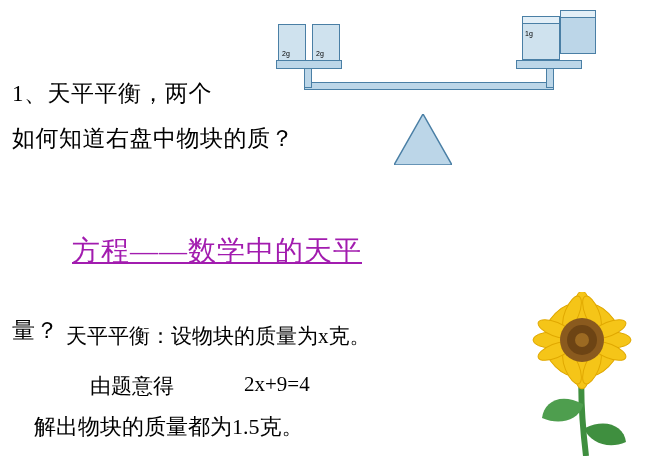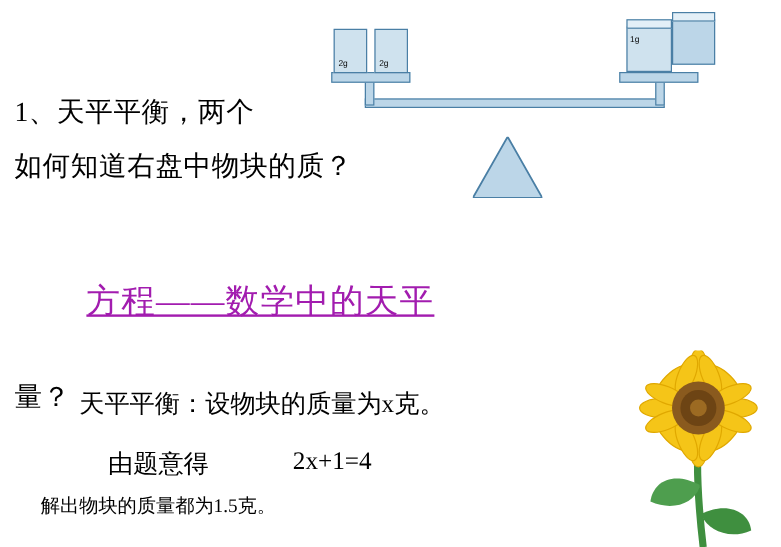--- a/index.html
+++ b/index.html
@@ -161,21 +161,21 @@
   .blue-line {
     color: #a21caf;
     font-size: 28px;
     text-decoration: underline;
     letter-spacing: 1px;
   }
   .sub-line {
     font-size: 21px;
   }
   .bold-line {
-    font-size: 16px;
+    font-size: 22px;
   }
 
   #l1 { left: 8px;  top: 78px; }
   #l2 { left: 8px;  top: 123px; }
   #l3 { left: 8px;  top: 178px; }
   #l4 { left: 68px; top: 232px; }
   #l5 { left: 8px;  top: 283px; }
   #l6 { left: 8px;  top: 315px; }
   #l7 { left: 62px; top: 322px; }
   #l8 { left: 68px; top: 372px; margin-left: 18px; }
@@ -225,21 +225,21 @@
       <polygon points="29,0 58,51 0,51" fill="none" stroke="#4a7fa5" stroke-width="1.5"></polygon>
     </svg>
   </div>
 
   <div class="line q-line" id="l1">1、天平平衡，两个</div>
   <div class="line q-line" id="l2">如何知道右盘中物块的质？</div>
   <div class="line blue-line" id="l4">方程——数学中的天平</div>
   <div class="line q-line" id="l6">量？</div>
   <div class="line sub-line" id="l7">天平平衡：设物块的质量为x克。</div>
   <div class="line sub-line" id="l8">由题意得</div>
-  <div class="line sub-line" id="l9">2x+1=4</div>
+  <div class="line sub-line" id="l9">2x+9=4</div>
   <div class="line bold-line" id="l10">解出物块的质量都为1.5克。</div>
 
   <svg class="sunflower" viewBox="0 0 130 164">
 
     <path d="M62 72 C 60 100, 62 130, 66 164" stroke="#3f8f3f" stroke-width="6" fill="none"></path>
 
     <path d="M63 112 C 40 100, 24 110, 22 126 C 40 134, 58 128, 63 114 Z" fill="#4e9e4e"></path>
     <path d="M65 136 C 86 126, 104 134, 106 150 C 88 158, 70 150, 65 138 Z" fill="#3f8f3f"></path>
 
     <g fill="#f5c518" stroke="#e0a800" stroke-width="1">

